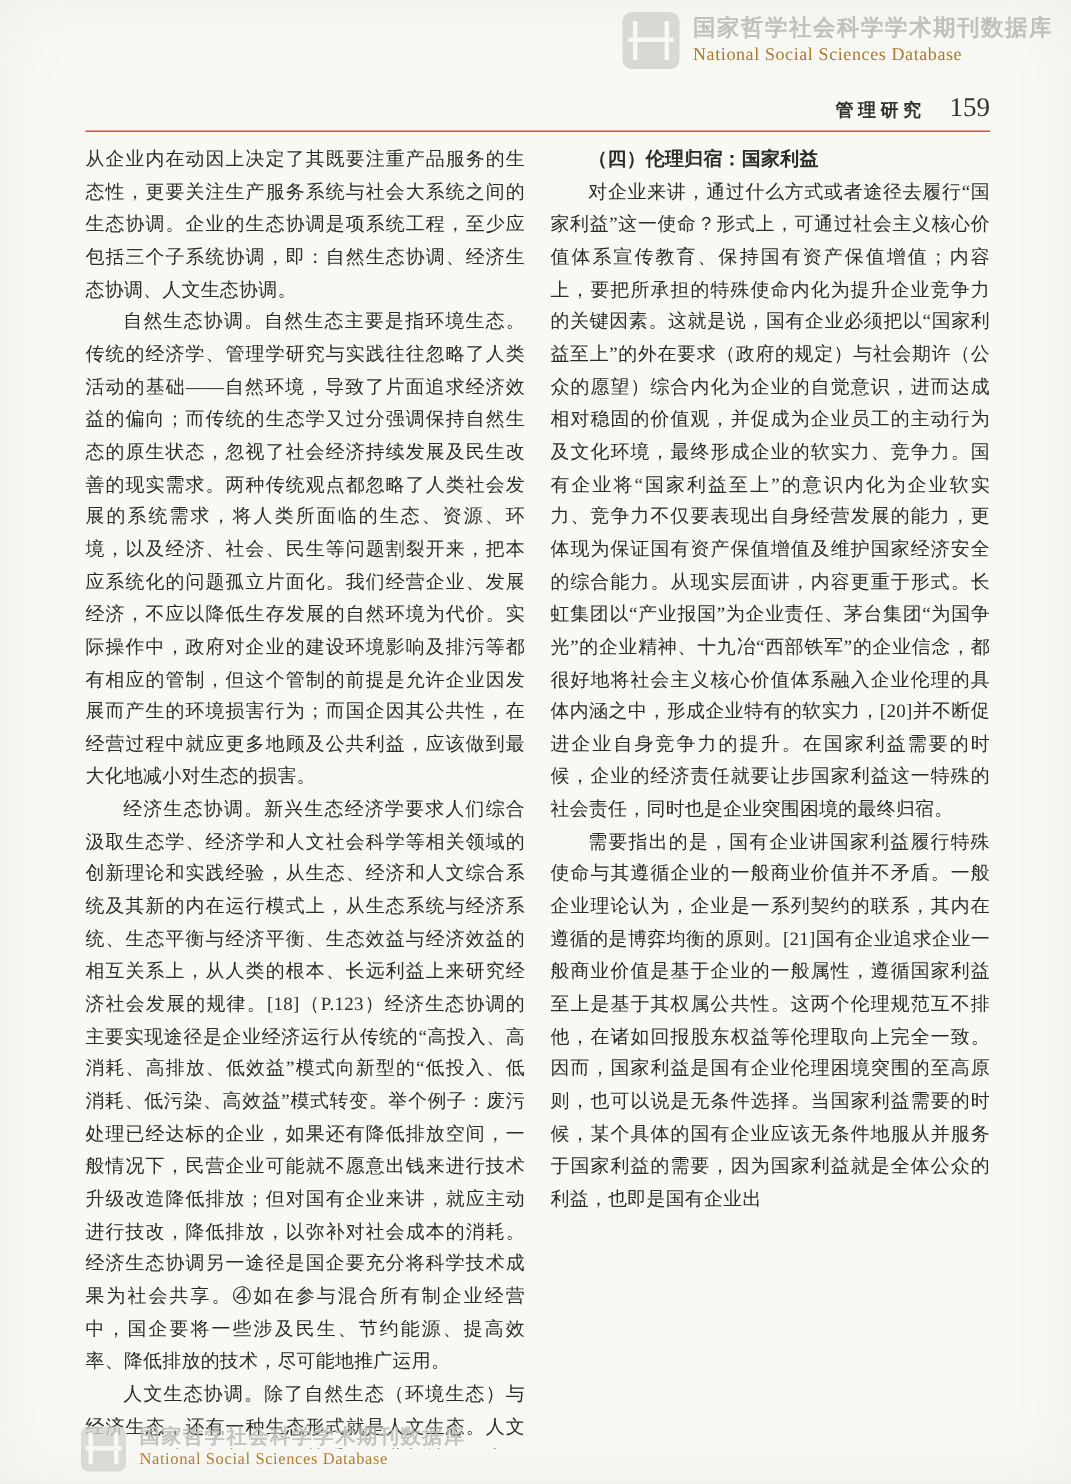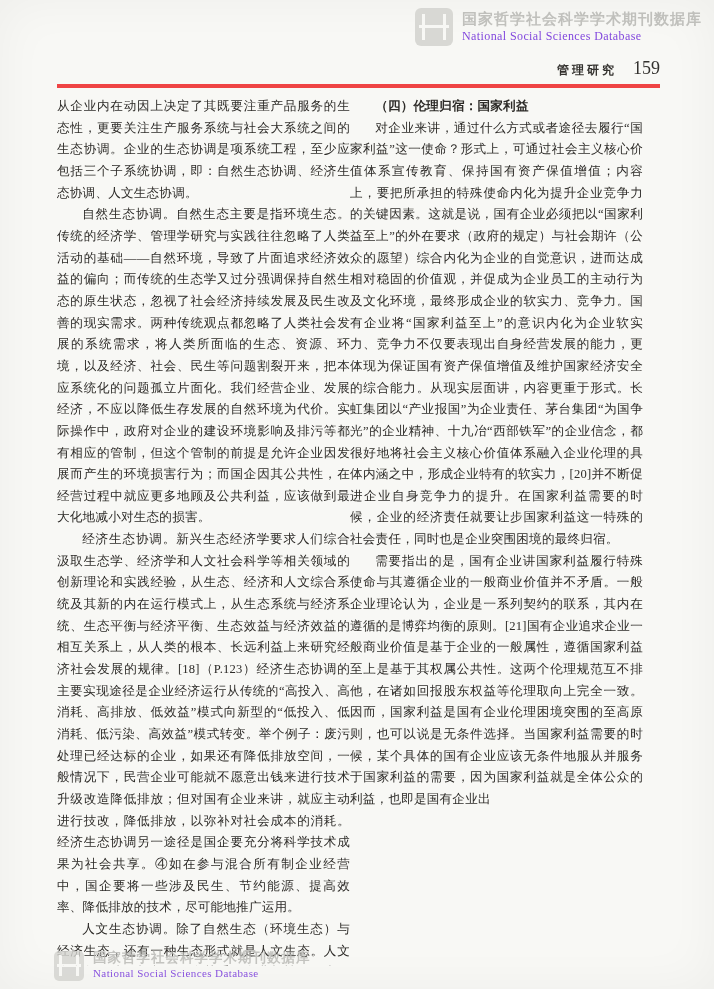--- a/index.html
+++ b/index.html
@@ -50,34 +50,34 @@
   .wm-cn {
     font-family: "Liberation Sans", "DejaVu Sans", sans-serif;
     font-weight: bold;
     font-size: 15px;
     color: #b7b7b3;
     letter-spacing: 1px;
   }
   .wm-en {
     font-family: "Liberation Serif", "DejaVu Serif", serif;
     font-size: 12px;
-    color: #6d28d9;
+    color: #a16207;
     letter-spacing: 0.4px;
   }
   .wm-bottom .wm-cn { font-size: 13.5px; }
   .wm-bottom .wm-en { font-size: 11px; }
 
   
   .running-head {
     position: absolute;
     left: 57px;
     width: 603px;
     top: 58px;
     height: 30px;
-    border-bottom: 4px solid #ef4444;
+    border-bottom: 1px solid #ef4444;
     display: flex;
     justify-content: flex-end;
     align-items: flex-end;
     padding-bottom: 5px;
     box-sizing: border-box;
   }
   .head-section {
     font-family: "Liberation Sans", "DejaVu Sans", sans-serif;
     font-weight: bold;
     font-size: 12px;
@@ -91,20 +91,21 @@
   }
 
   
   .text-block {
     position: absolute;
     top: 96px;
     left: 57px;
     width: 603px;
     height: 870px;
     display: flex;
+    gap: 17px;
     overflow: hidden;
   }
   .column {
     width: 293px;
     height: 100%;
     overflow: hidden;
   }
   .para {
     margin: 0;
     font-size: 12.6px;

